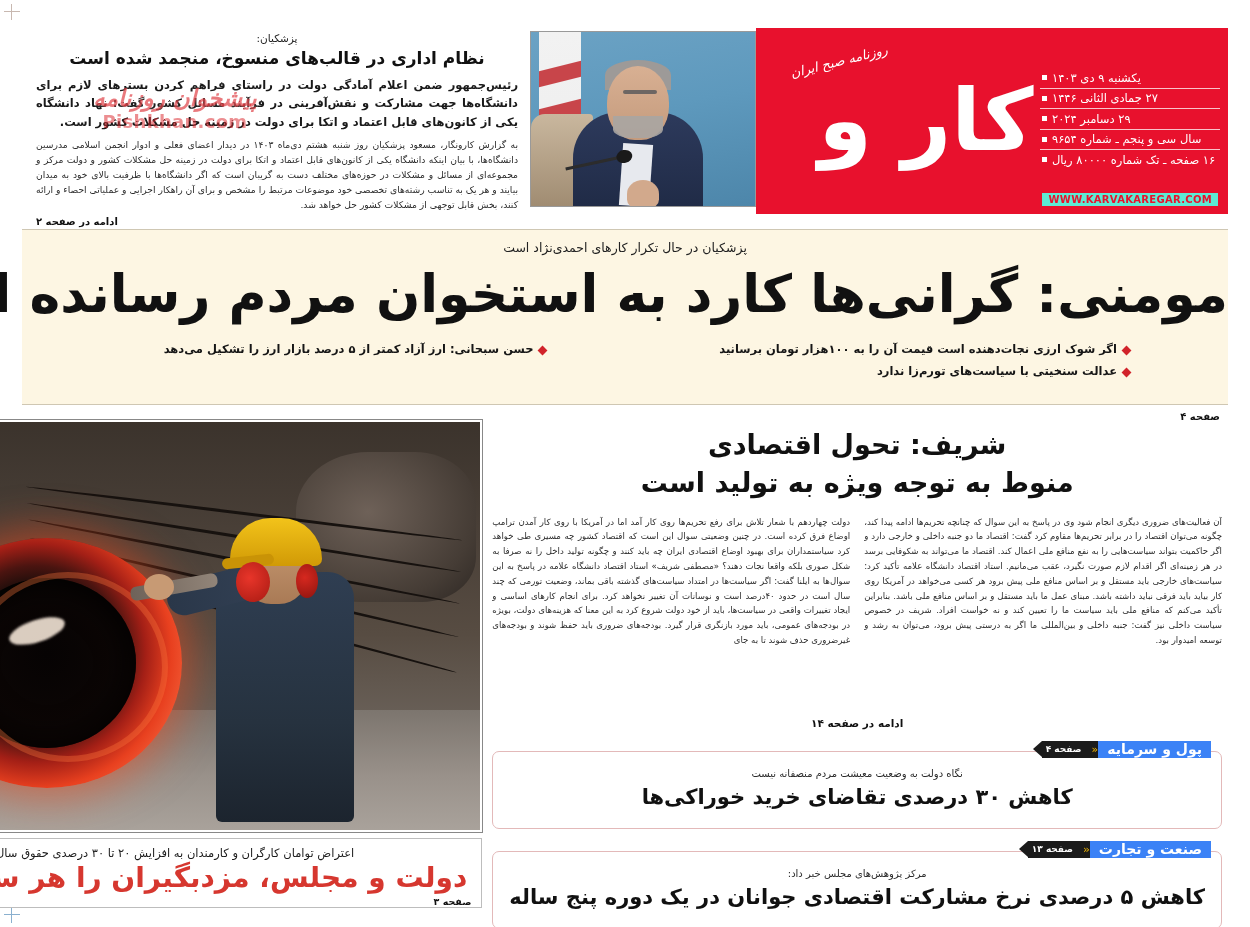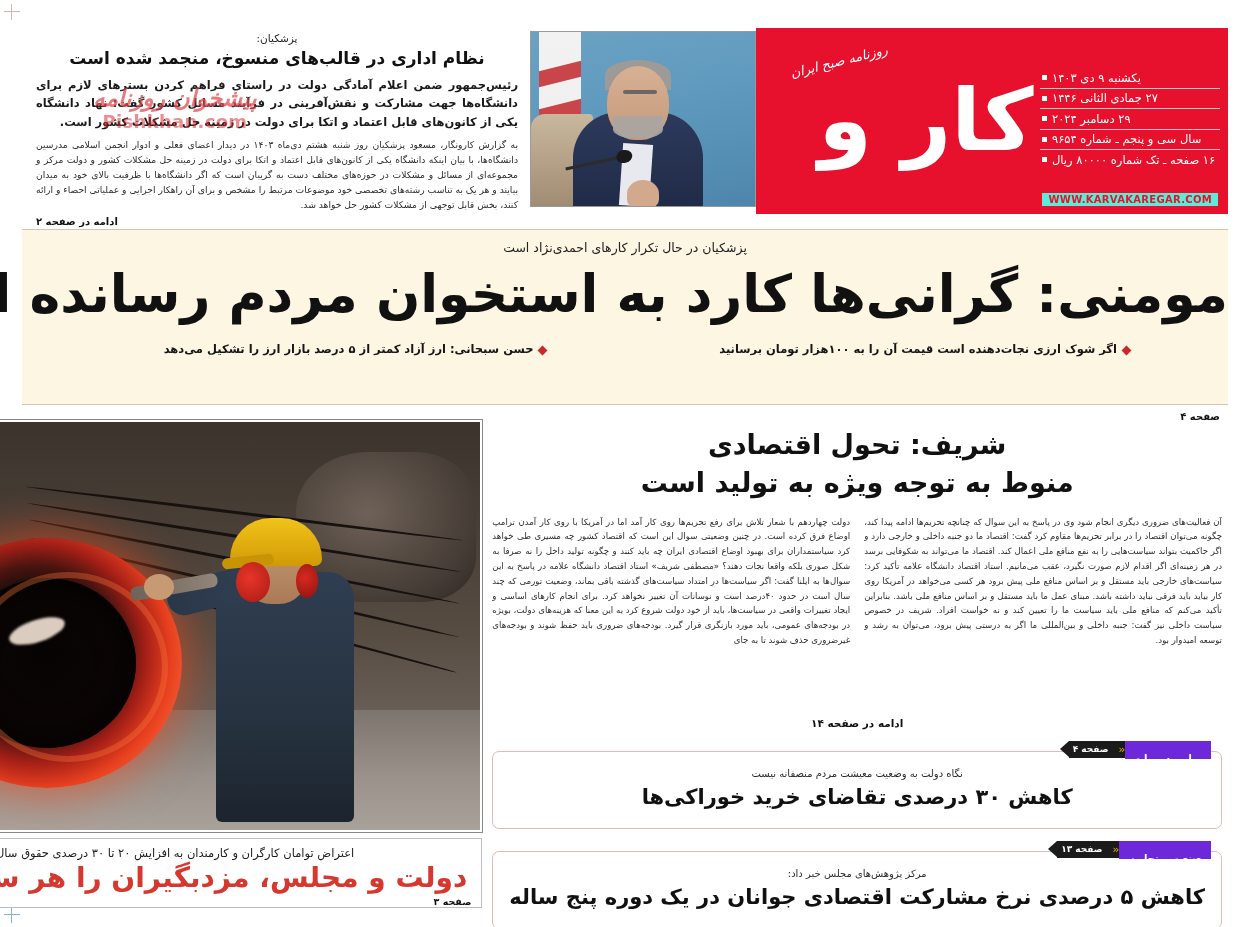--- a/index.html
+++ b/index.html
@@ -570,25 +570,25 @@
   .teaser-tag {
     position: absolute;
     right: 10px; top: -11px;
     display: flex;
     flex-direction: row;
     align-items: stretch;
     height: 17px;
     direction: rtl;
   }
   .tag-red {
-    background: #6d28d9;
+    background: #3b82f6;
     color: #ffffff;
-    font-size: 10px;
-    font-weight: bold;
-    padding: 9px 9px;
+    font-size: 14px;
+    font-weight: bold;
+    padding: 0 9px;
     line-height: 17px;
     white-space: nowrap;
   }
   .tag-chevrons {
     color: #f2b705;
     font-size: 11px;
     line-height: 17px;
     background: #1b1b1b;
     padding: 0 2px;
     letter-spacing: -2px;
@@ -702,20 +702,24 @@
 
   <div class="banner">
     <div class="banner-kicker">پزشکیان در حال تکرار کارهای احمدی‌نژاد است</div>
     <div class="banner-head">مومنی: گرانی‌ها کارد به استخوان مردم رسانده است</div>
     <div class="banner-bullets">
       <div class="bullet-col right">
         <div class="bullet-line">
           <span class="diamond"></span>
           <span>اگر شوک ارزی نجات‌دهنده است قیمت آن را به ۱۰۰هزار تومان برسانید</span>
         </div>
+        <div class="bullet-line">
+          <span class="diamond"></span>
+          <span>عدالت سنخیتی با سیاست‌های تورم‌زا ندارد</span>
+        </div>
       </div>
       <div class="bullet-col left">
         <div class="bullet-line">
           <span class="diamond"></span>
           <span>حسن سبحانی: ارز آزاد کمتر از ۵ درصد بازار ارز را تشکیل می‌دهد</span>
         </div>
       </div>
     </div>
     <div class="banner-pageref">صفحه ۴</div>
   </div>

